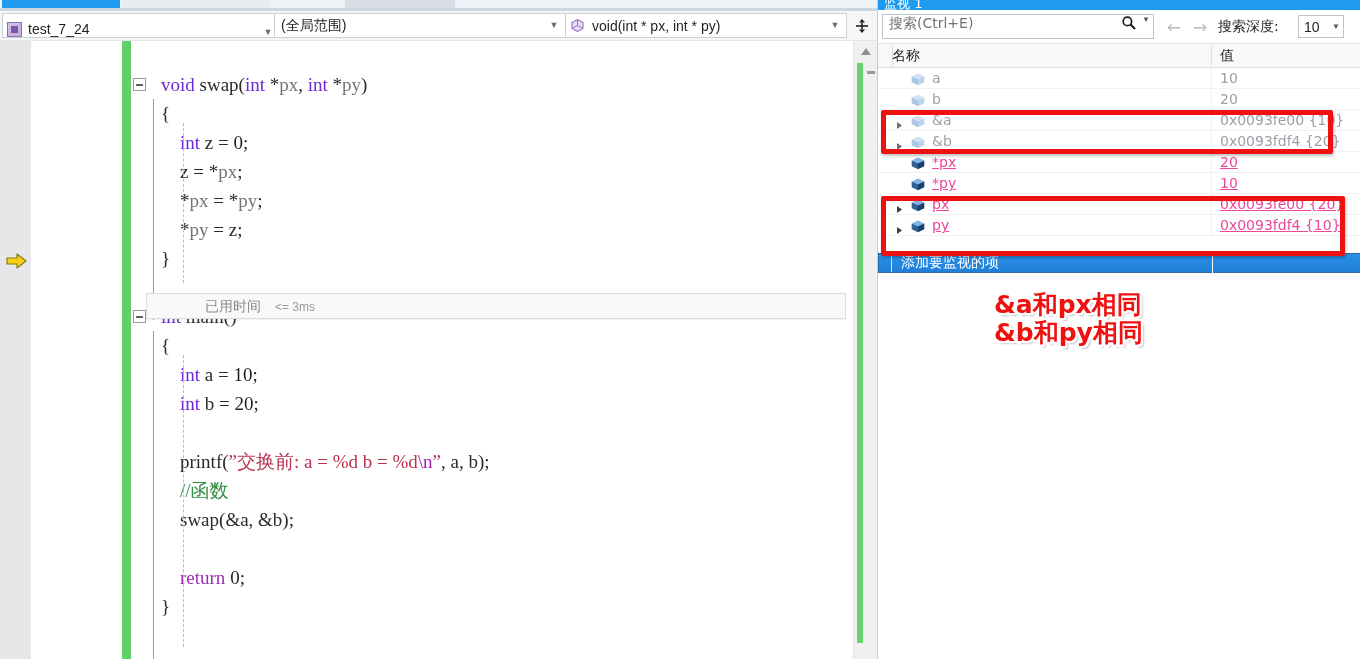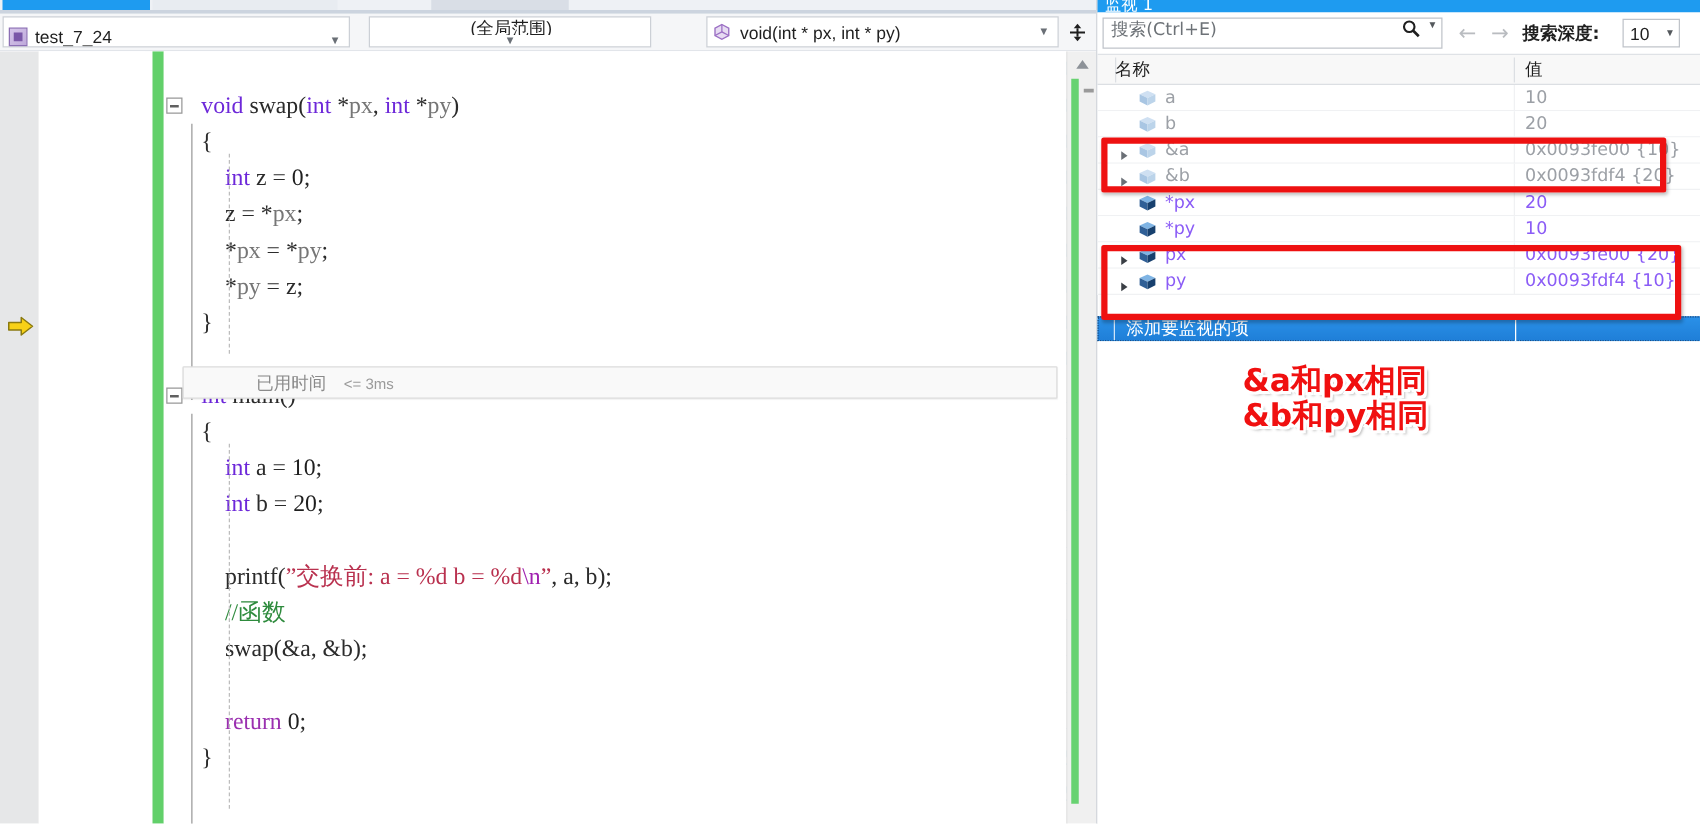--- a/index.html
+++ b/index.html
@@ -58,21 +58,21 @@
     border: 1px solid #ccd0d6;
     display: flex; align-items: center;
     font-size: 14px; color: #1f1f1f;
     padding: 0 4px;
   }
   .combo .cb-label { flex: 1; white-space: nowrap; overflow: hidden; padding-left: 2px; }
   .combo .cb-arrow {
     width: 14px; text-align: center; color: #6a6f76; font-size: 9px; line-height: 1;
   }
   #combo-file  { left: 2px;   width: 278px; align-items: flex-end; }
-  #combo-scope { left: 295px; width: 226px; flex-direction: column; }
+  #combo-scope { left: 274px; width: 292px; }
   #combo-func  { left: 565px; width: 282px; }
 
   .icon-file {
     width: 15px; height: 15px; margin-right: 4px; flex: 0 0 auto;
     position: relative;
     background: linear-gradient(135deg,#d6c7ea,#bfa9db);
     border: 1px solid #8c6fb5;
   }
   .icon-file::after {
     content: ""; position: absolute; left: 3px; top: 3px; width: 7px; height: 7px;
@@ -239,21 +239,20 @@
     display: flex; align-items: center; justify-content: center;
     color: #b9bcc0; font-size: 17px;
     font-family: "DejaVu Sans", sans-serif;
   }
   #wt-back { left: 286px; }
   #wt-fwd  { left: 312px; }
   .depth-label {
     position: absolute; left: 340px; top: 8px;
     font-size: 14px; color: #1f1f1f;
     font-family: "DejaVu Sans","Liberation Sans",sans-serif;
-    font-weight: bold;
   }
   .depth-combo {
     position: absolute; left: 420px; top: 5px; width: 46px; height: 23px;
     border: 1px solid #c0c4ca; background: #ffffff;
     display: flex; align-items: center;
     font-size: 14px; color: #1f1f1f;
   }
   .depth-combo .dc-val { padding-left: 5px; flex: 1; }
   .depth-combo .dc-caret { width: 14px; text-align: center; font-size: 8px; color: #54585c; }
 
@@ -297,21 +296,21 @@
   .wrow .wname {
     position: absolute; left: 54px; top: 2px;
     font-size: 14px;
     font-family: "DejaVu Sans","Liberation Sans",sans-serif;
   }
   .wrow .wval {
     position: absolute; left: 342px; top: 2px;
     font-size: 14px;
     font-family: "DejaVu Sans","Liberation Sans",sans-serif;
   }
-  .wrow.active .wname, .wrow.active .wval { color: #8b5cf6; }
+  .wrow.active .wname, .wrow.active .wval { color: #ec4899; text-decoration: underline; }
   .wrow.stale  .wname, .wrow.stale  .wval { color: #9ca0a6; }
   .wrow .colsep {
     position: absolute; left: 333px; top: 0; width: 1px; height: 21px; background: #f0f1f3;
   }
 
   .wrow-add {
     position: absolute; left: 0; top: 253px; width: 483px; height: 20px;
     background: linear-gradient(180deg,#2a90e8 0%, #1f7fd8 100%);
     border: 1px dotted #1b4f86;
   }

